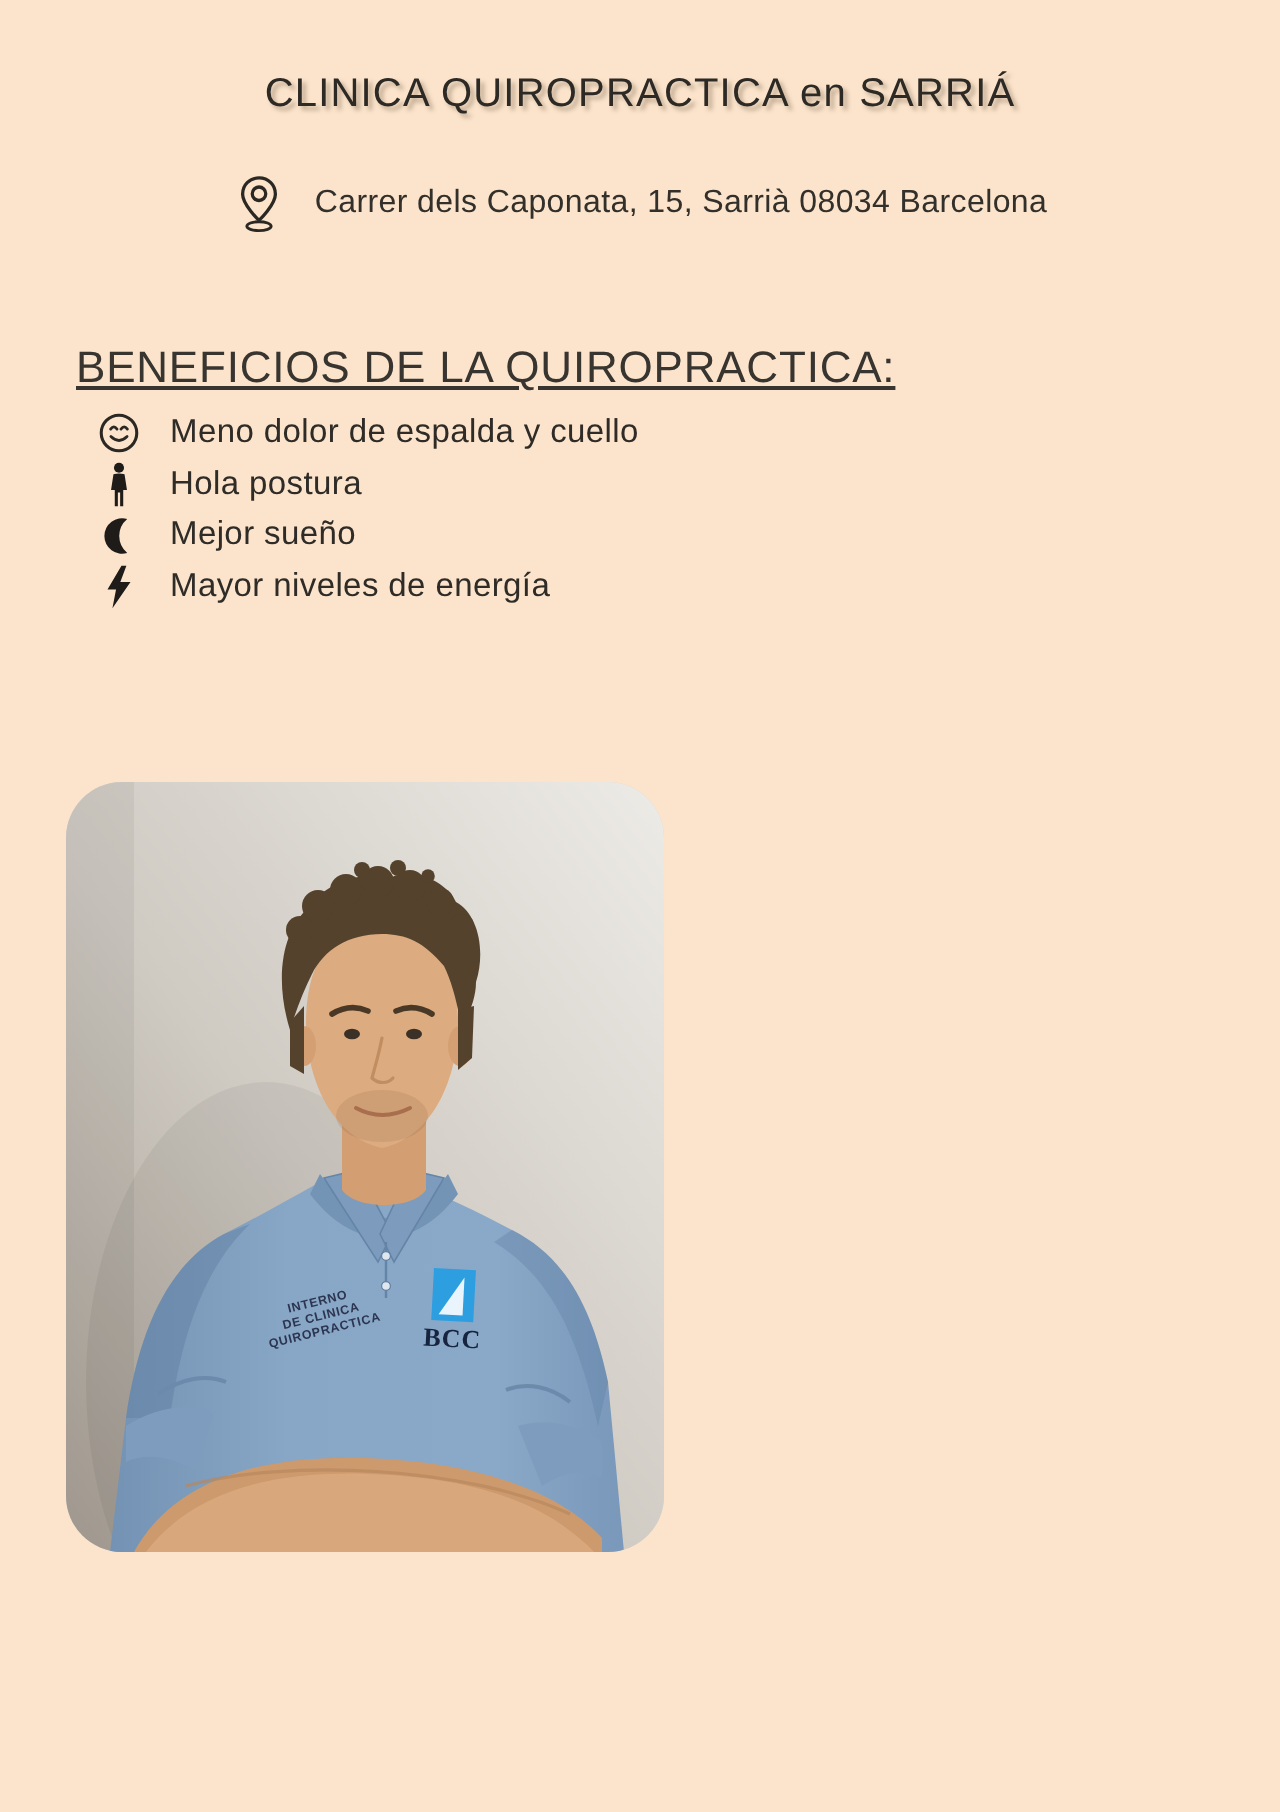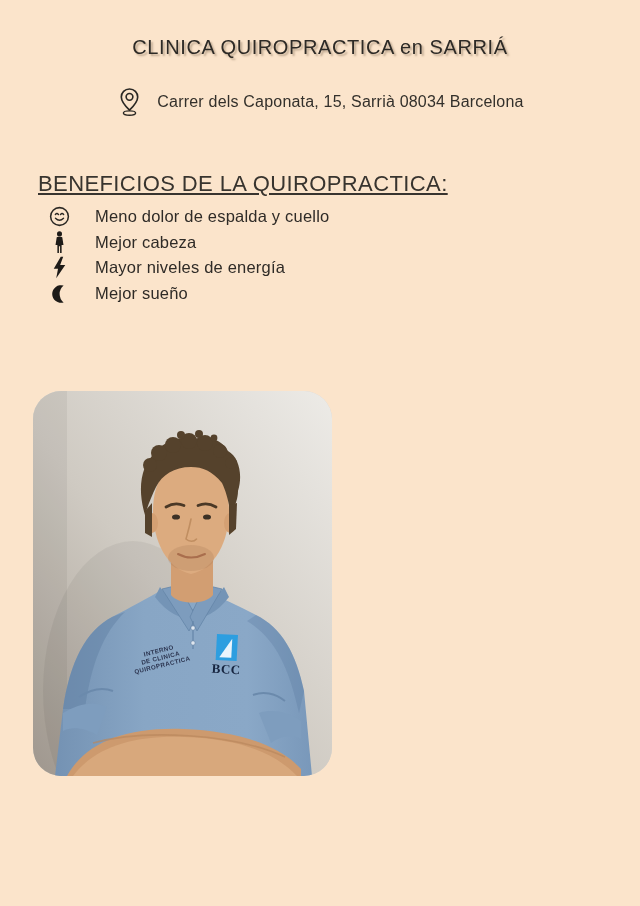--- a/index.html
+++ b/index.html
@@ -34,21 +34,21 @@
 
   
   .benefits-heading{
     position:absolute;left:38px;top:171px;
     font-size:22px;letter-spacing:.4px;color:#38342f;white-space:nowrap;text-decoration:underline;
   }
   .benefits-list{
     position:absolute;left:47px;top:204px;
     list-style:none;margin:0;padding:0;
   }
-  .benefit{display:flex;align-items:center;height:25.6px;gap:24px;}
+  .benefit{display:flex;align-items:center;height:25.6px;gap:14px;}
   .b-icon{width:24px;display:flex;justify-content:center;align-items:center;}
   .b-icon svg{display:block;}
   .b-label{font-size:16.5px;color:#2f2b27;letter-spacing:.2px;white-space:nowrap;}
 
   
   .portrait-card{
     position:absolute;left:33px;top:391px;
     width:299px;height:385px;
     border-radius:28px;overflow:hidden;
     background:#d8d4cd;
@@ -99,37 +99,37 @@
       </span>
       <span class="b-label">Meno dolor de espalda y cuello</span>
     </li>
     <li class="benefit">
       <span class="b-icon">
         <svg viewBox="0 0 16 28" width="13" height="23" xmlns="http://www.w3.org/2000/svg" fill="#1e1b18">
           <circle cx="8" cy="3.4" r="3.1"></circle>
           <path d="M4.6 7.4 C6.8 6.8 9.2 6.8 11.4 7.4 L12.9 17 L10.6 17 L10.6 27 L8.7 27 L8.7 18.6 L7.3 18.6 L7.3 27 L5.4 27 L5.4 17 L3.1 17 Z"></path>
         </svg>
       </span>
-      <span class="b-label">Mejor cabeza</span>
+      <span class="b-label">Hola postura</span>
+    </li>
+    <li class="benefit">
+      <span class="b-icon">
+        <svg viewBox="0 0 26 26" width="20" height="20" xmlns="http://www.w3.org/2000/svg">
+          <path d="M19 2 A11.5 11.5 0 1 0 19 24 A14.5 14.5 0 0 1 13.8 13 A14.5 14.5 0 0 1 19 2 Z" fill="#1e1b18"></path>
+        </svg>
+      </span>
+      <span class="b-label">Mejor sueño</span>
     </li>
     <li class="benefit">
       <span class="b-icon">
         <svg viewBox="0 0 18 28" width="15" height="23" xmlns="http://www.w3.org/2000/svg">
           <path d="M10.5 1 L2 15.5 L7.2 15.5 L5 27 L16 11 L9.8 11 L13.5 1 Z" fill="#1e1b18"></path>
         </svg>
       </span>
       <span class="b-label">Mayor niveles de energía</span>
-    </li>
-    <li class="benefit">
-      <span class="b-icon">
-        <svg viewBox="0 0 26 26" width="20" height="20" xmlns="http://www.w3.org/2000/svg">
-          <path d="M19 2 A11.5 11.5 0 1 0 19 24 A14.5 14.5 0 0 1 13.8 13 A14.5 14.5 0 0 1 19 2 Z" fill="#1e1b18"></path>
-        </svg>
-      </span>
-      <span class="b-label">Mejor sueño</span>
     </li>
   </ul>
 
   <div class="portrait-card">
     <svg viewBox="0 0 299 385" xmlns="http://www.w3.org/2000/svg">
       <defs>
         <linearGradient id="wallGrad" x1="0" y1="1" x2="1" y2="0">
           <stop offset="0" stop-color="#a8a096"></stop>
           <stop offset="0.45" stop-color="#cfcac2"></stop>
           <stop offset="1" stop-color="#edebe7"></stop>

